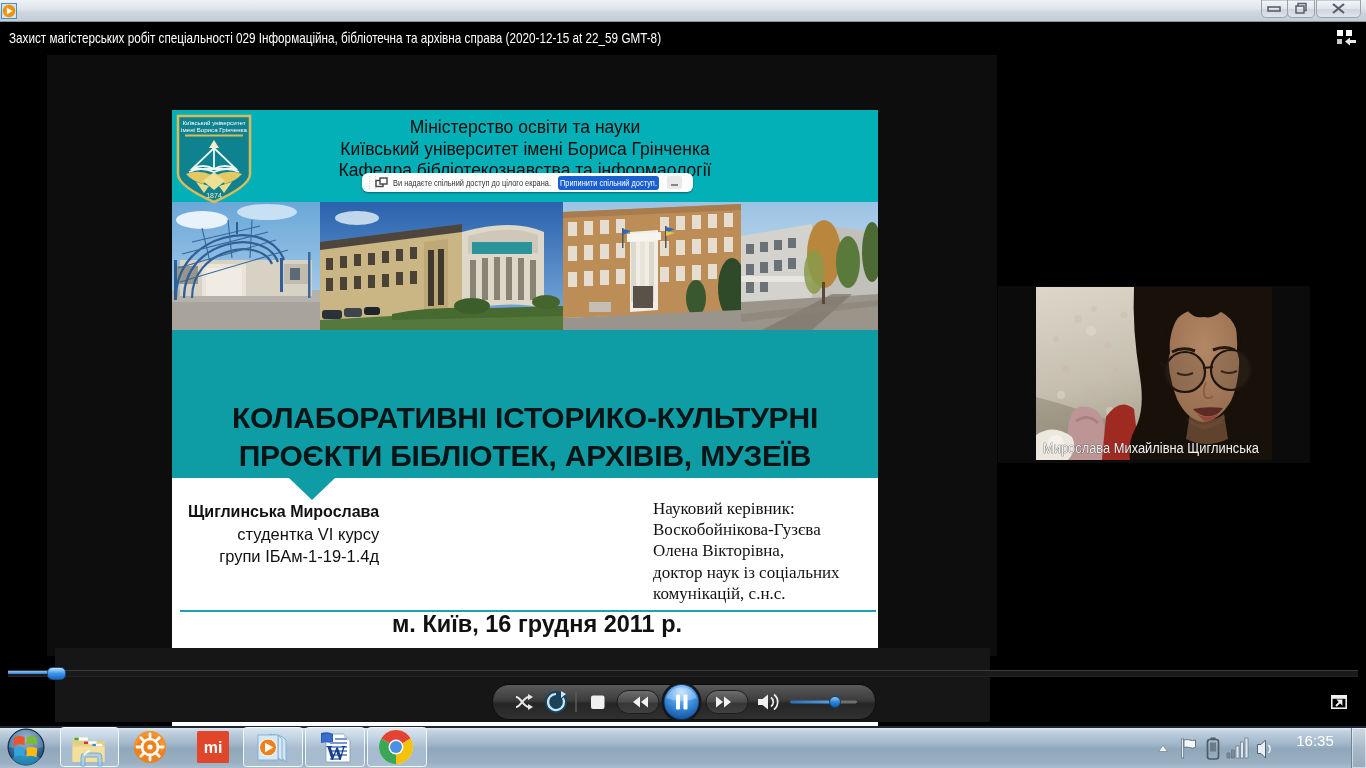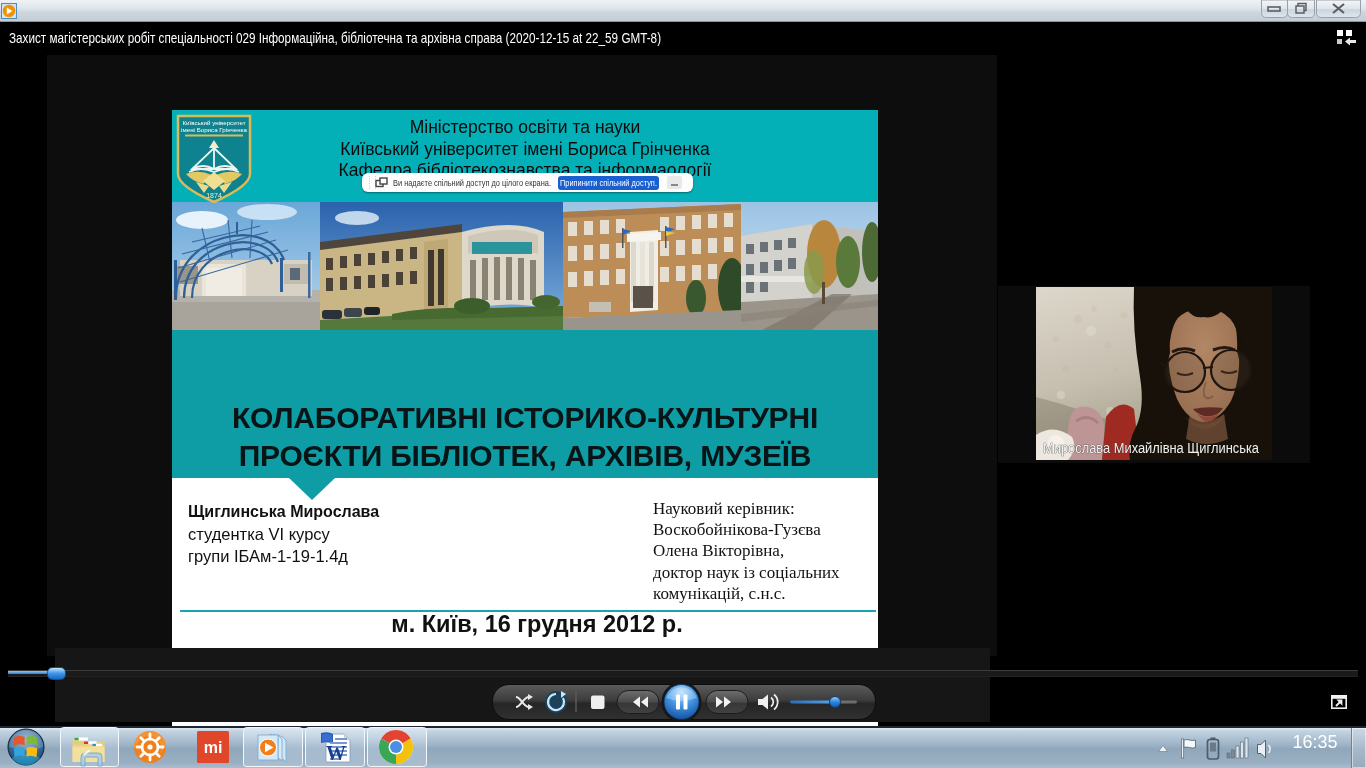--- a/index.html
+++ b/index.html
@@ -244,30 +244,30 @@
   <svg class="abs" style="left:117px;top:368px" width="46" height="22" viewBox="0 0 46 22">
     <path d="M0 0 H46 L23 22 Z" fill="#0f9da5"></path>
   </svg>
 
   <div class="abs" style="left:0;top:7px;width:706px;text-align:center;color:#0b0b0b;
       font-size:17.5px;line-height:21.5px;">Міністерство освіти та науки<br>Київський університет імені Бориса Грінченка<br>Кафедра бібліотекознавства та інформаології</div>
 
   <div class="abs" style="left:0;top:245px;width:706px;text-align:center;color:#081416;
       font-size:30px;line-height:38px;font-weight:bold;letter-spacing:-0.2px;margin-top:44px;">КОЛАБОРАТИВНІ ІСТОРИКО-КУЛЬТУРНІ<br>ПРОЄКТИ БІБЛІОТЕК, АРХІВІВ, МУЗЕЇВ</div>
 
-  <div class="abs" style="left:16px;top:390px;font-size:16.5px;line-height:22px;color:#111;">
+  <div class="abs" style="left:16px;top:390px;font-size:16.5px;line-height:22px;color:#111;text-align:right;">
      <b style="font-size:16px;">Щиглинська Мирослава</b><br>студентка VI курсу<br>групи ІБАм-1-19-1.4д</div>
 
   <div class="abs" style="left:481px;top:388px;font-size:17px;line-height:21.2px;color:#111;font-family:Liberation Serif, serif;">
      Науковий керівник:<br>Воскобойнікова-Гузєва<br>Олена Вікторівна,<br>доктор наук із соціальних<br>комунікацій, с.н.с.</div>
 
   <div class="abs" style="left:8px;top:500px;width:696px;height:2px;background:#19a5ad;"></div>
 
   <div class="abs" style="left:12px;top:501px;width:706px;text-align:center;font-size:23.5px;
-      font-weight:bold;color:#111;">м. Київ, 16 грудня 2012 р.</div>
+      font-weight:bold;color:#111;">м. Київ, 16 грудня 2011 р.</div>
 
   <svg class="abs" style="left:4px;top:4px" width="76" height="90" viewBox="0 0 76 90">
     <path d="M2 2 H74 V60 Q74 72 38 88 Q2 72 2 60 Z" fill="#0e828e" stroke="#d8bc5a" stroke-width="2.5"></path>
     <text x="38" y="10.5" font-size="6.2" fill="#fff" text-anchor="middle" font-family="Liberation Sans">Київський університет</text>
     <text x="38" y="17.5" font-size="6.2" fill="#fff" text-anchor="middle" font-family="Liberation Sans">імені Бориса Грінченка</text>
     <line x1="9" y1="21.5" x2="67" y2="21.5" stroke="#d8bc5a" stroke-width="2"></line>
     <path d="M38 26 L43 34 L33 34 Z" fill="#f2ecca"></path>
     <g stroke="#eef6f4" stroke-width="1.8" fill="none">
       <path d="M38 34 L60 55 H16 Z"></path>
       <line x1="38" y1="34" x2="38" y2="55"></line>
@@ -479,21 +479,21 @@
     <rect x="81.5" y="19" width="3" height="8"></rect>
     <rect x="86" y="15" width="3" height="12" fill="#dde6ee"></rect>
     <rect x="90.5" y="11" width="3" height="16" fill="#dde6ee"></rect>
     <rect x="95" y="7" width="3" height="20" fill="#dde6ee"></rect>
   </g>
   <g>
     <path d="M107.5 13.5 H111 L115.5 9 V27 L111 22.5 H107.5 Z" fill="#e9eff5" stroke="#54626e" stroke-width="1"></path>
     <path d="M118.5 14 A 6 6 0 0 1 118.5 22" stroke="#e9eff5" stroke-width="1.7" fill="none"></path>
   </g>
 </svg>
-<div class="abs" style="left:1280px;top:732px;width:70px;text-align:center;color:#fff;font-size:18px;">16:35</div>
+<div class="abs" style="left:1280px;top:732px;width:70px;text-align:center;color:#fff;font-size:15px;">16:35</div>
 <div class="abs" style="left:1272px;top:779px;width:82px;text-align:center;color:#fff;font-size:12px;letter-spacing:-0.3px;">17.12.2020</div>
 
 <svg class="abs" style="left:0;top:726px" width="460" height="42" viewBox="0 0 460 42">
   <defs>
     <radialGradient id="orb" cx="0.5" cy="0.3" r="0.8">
       <stop offset="0" stop-color="#8aa6c0"></stop>
         <stop offset="0.5" stop-color="#3f6f9e"></stop>
       <stop offset="0.85" stop-color="#1d4a75"></stop>
         <stop offset="1" stop-color="#123a5e"></stop>
     </radialGradient>

